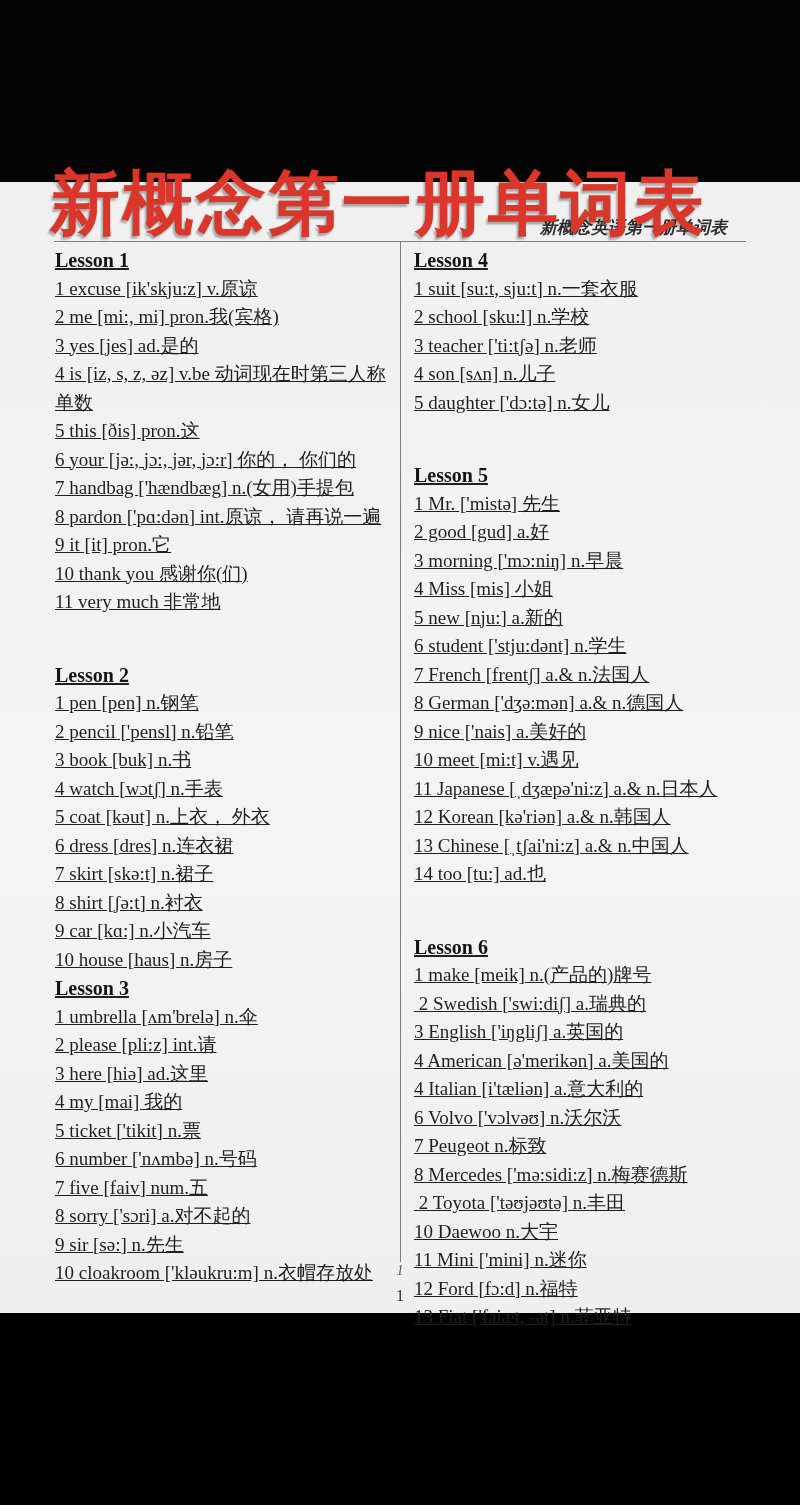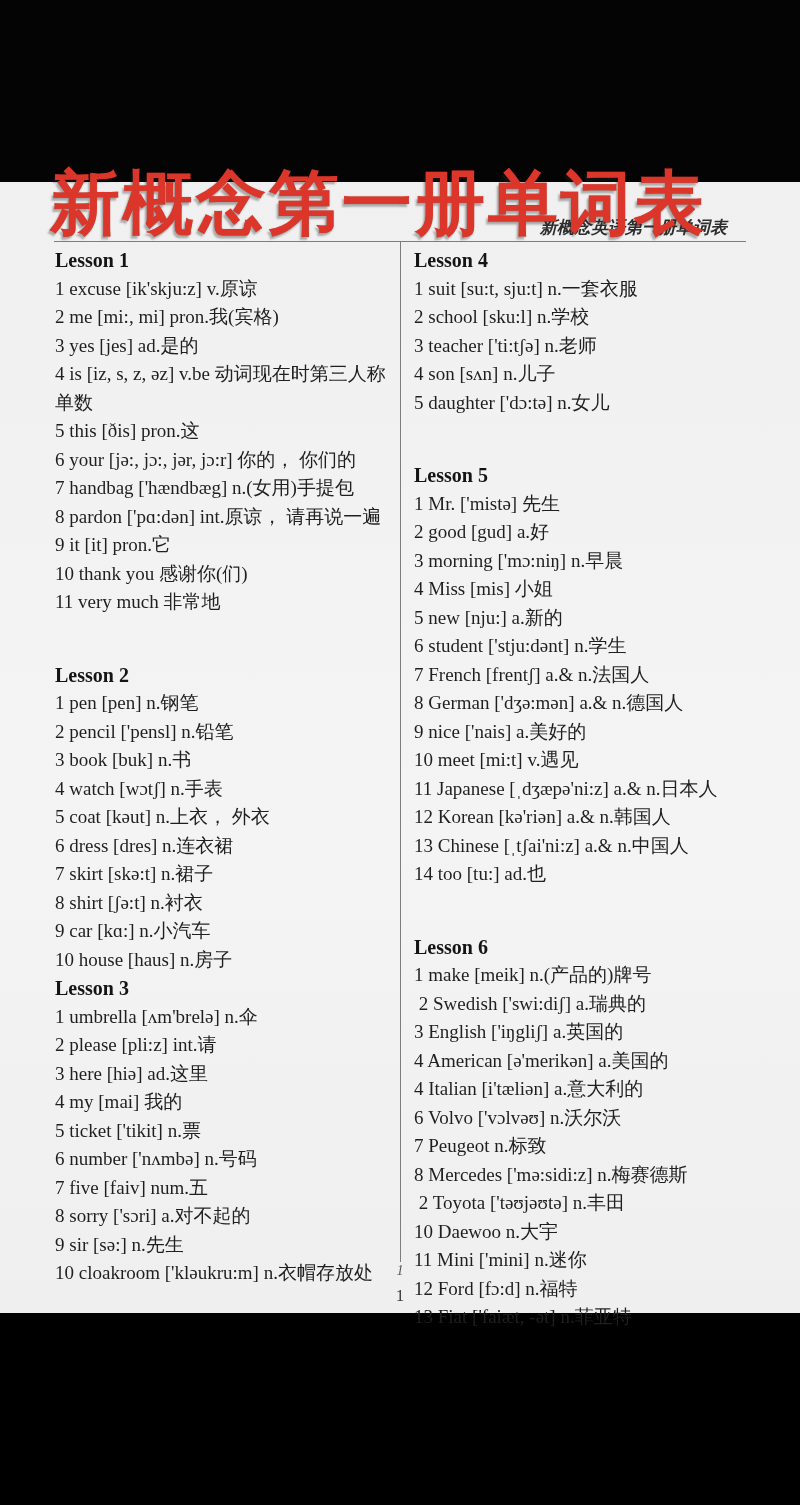--- a/index.html
+++ b/index.html
@@ -21,21 +21,21 @@
     letter-spacing:3px;white-space:nowrap;
     text-shadow:-2px 3px 2px rgba(45,40,40,0.35), 0 0 1px rgba(120,25,15,0.6);
   }
   .watermark{
     position:absolute;left:540px;top:216px;width:210px;z-index:2;
     text-align:left;font-style:italic;font-weight:bold;
     font-size:17px;color:#2d2d2d;white-space:nowrap;
   }
   .rule-h{position:absolute;left:54px;top:241px;width:692px;height:1px;background:#7d7d7d;z-index:1;}
   .rule-v{position:absolute;left:400px;top:241px;width:1px;height:1021px;background:#7d7d7d;z-index:1;}
-  .col{position:absolute;top:246px;color:#1f1f1f;font-size:19px;line-height:28.5px;z-index:1;}
+  .col{position:absolute;top:246px;color:#1f1f1f;font-size:19px;line-height:28.5px;z-index:1;text-decoration:underline;}
   .col-left{left:55px;width:340px;}
   .col-right{left:414px;width:356px;}
   .lesson.gap{margin-top:44px;}
   .lesson-title{font-weight:bold;font-size:20px;color:#141414;}
   .vocab-line{white-space:pre-wrap;}
   .footer-marker{
     position:absolute;left:0;top:1263px;width:800px;z-index:1;
     text-align:center;font-style:italic;font-size:14px;line-height:16px;color:#5a5a5a;
   }
   .footer-page{

